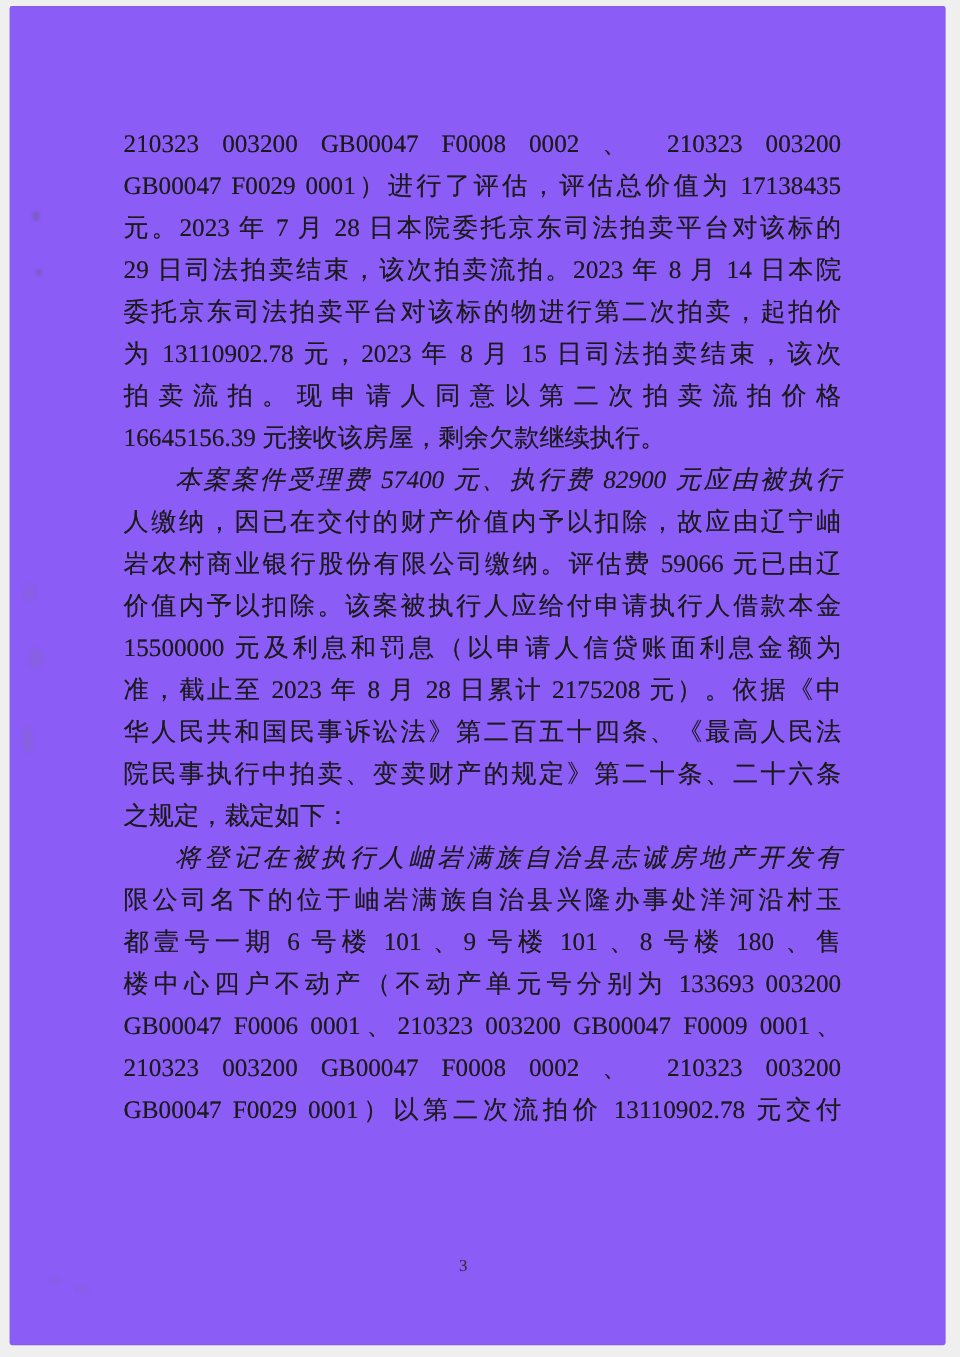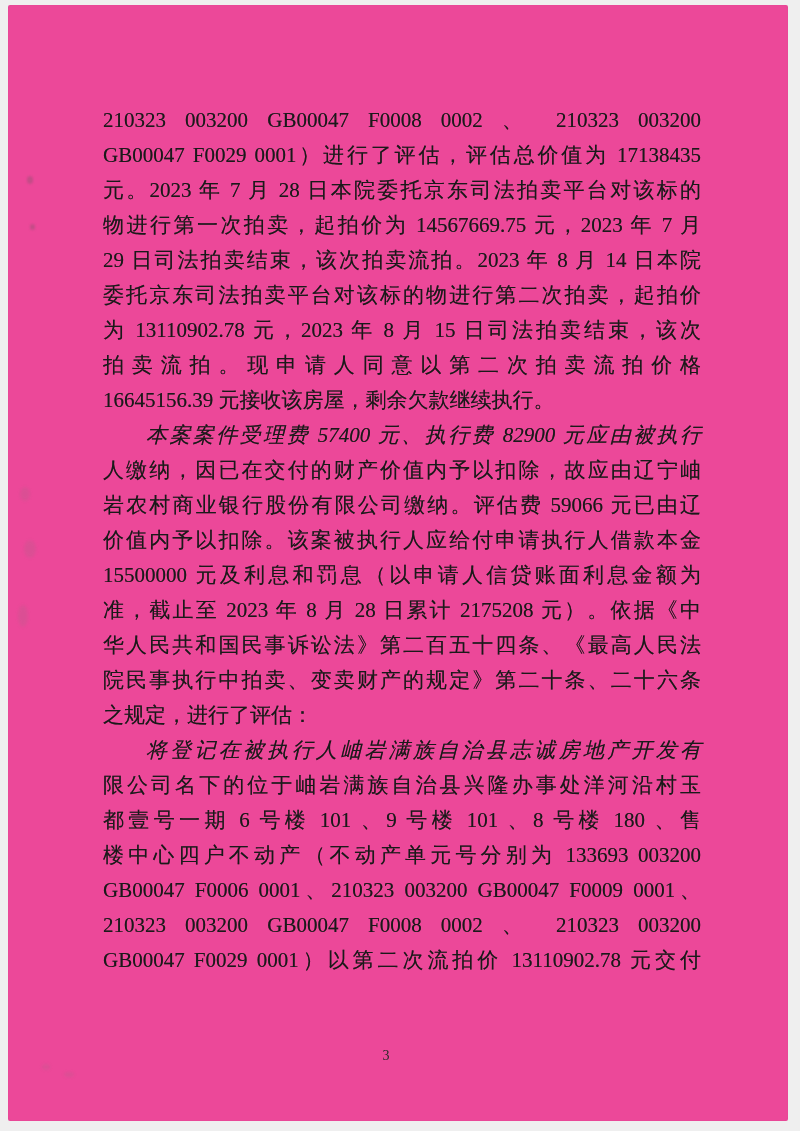--- a/index.html
+++ b/index.html
@@ -16,21 +16,21 @@
     width: 800px;
     height: 1131px;
     background: #efefef;
   }
   .page {
     position: absolute;
     left: 8px;
     top: 5px;
     width: 780px;
     height: 1116px;
-    background: #ec4899;
+    background: #8b5cf6;
     border-radius: 2px;
     box-shadow: 0 0 2px rgba(0,0,0,0.06) inset;
   }
   .doc-body {
     position: absolute;
     left: 95px;
     top: 98px;
     width: 598px;
     color: #1a1a1a;
   }
@@ -82,35 +82,34 @@
 </head>
 <body>
 
 <div class="scan-frame">
   <div class="page">
 
     <div class="doc-body">
         <div class="line just">210323 003200 GB00047 F0008 0002 、 210323 003200</div>
         <div class="line just">GB00047 F0029 0001）进行了评估，评估总价值为 17138435</div>
         <div class="line just">元。2023 年 7 月 28 日本院委托京东司法拍卖平台对该标的</div>
-        <div class="line just">物进行第一次拍卖，起拍价为 14567669.75 元，2023 年 7 月</div>
         <div class="line just">29 日司法拍卖结束，该次拍卖流拍。2023 年 8 月 14 日本院</div>
         <div class="line just">委托京东司法拍卖平台对该标的物进行第二次拍卖，起拍价</div>
         <div class="line just">为 13110902.78 元，2023 年 8 月 15 日司法拍卖结束，该次</div>
         <div class="line just">拍卖流拍。现申请人同意以第二次拍卖流拍价格</div>
         <div class="line">16645156.39 元接收该房屋，剩余欠款继续执行。</div>
         <div class="line just ind">本案案件受理费 57400 元、执行费 82900 元应由被执行</div>
         <div class="line just">人缴纳，因已在交付的财产价值内予以扣除，故应由辽宁岫</div>
         <div class="line just">岩农村商业银行股份有限公司缴纳。评估费 59066 元已由辽</div>
         <div class="line just">价值内予以扣除。该案被执行人应给付申请执行人借款本金</div>
         <div class="line just">15500000 元及利息和罚息（以申请人信贷账面利息金额为</div>
         <div class="line just">准，截止至 2023 年 8 月 28 日累计 2175208 元）。依据《中</div>
         <div class="line just">华人民共和国民事诉讼法》第二百五十四条、《最高人民法</div>
         <div class="line just">院民事执行中拍卖、变卖财产的规定》第二十条、二十六条</div>
-        <div class="line">之规定，进行了评估：</div>
+        <div class="line">之规定，裁定如下：</div>
         <div class="line just ind">将登记在被执行人岫岩满族自治县志诚房地产开发有</div>
         <div class="line just">限公司名下的位于岫岩满族自治县兴隆办事处洋河沿村玉</div>
         <div class="line just">都壹号一期 6 号楼 101 、9 号楼 101 、8 号楼 180 、售</div>
         <div class="line just">楼中心四户不动产（不动产单元号分别为 133693 003200</div>
         <div class="line just">GB00047 F0006 0001、210323 003200 GB00047 F0009 0001、</div>
         <div class="line just">210323 003200 GB00047 F0008 0002 、 210323 003200</div>
         <div class="line just">GB00047 F0029 0001）以第二次流拍价 13110902.78 元交付</div>
       </div>
 
     <div class="page-number">3</div>

